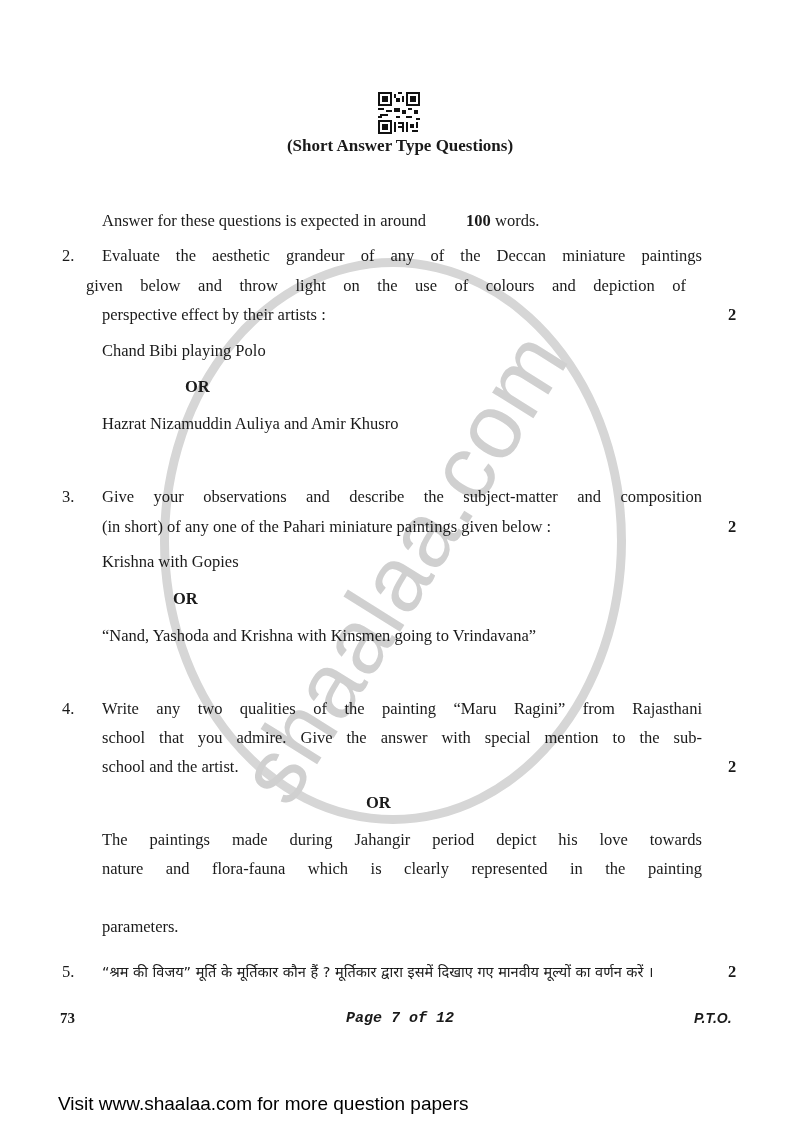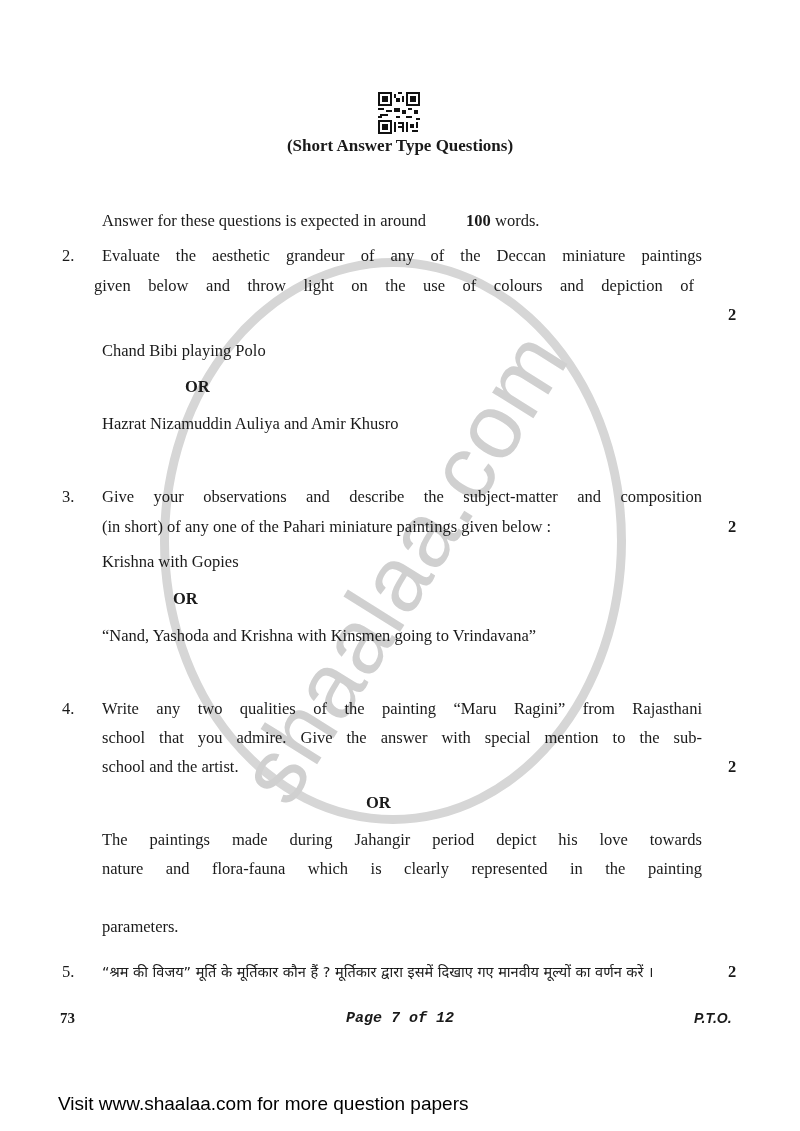--- a/index.html
+++ b/index.html
@@ -98,21 +98,22 @@
     </svg>
 
     <div class="section-title">(Short Answer Type Questions)</div>
 
     <div class="line" style="left:102px; top:211px;">
       <span>Answer for these questions is expected in around </span><span class="bold">100</span><span> words.</span>
     </div>
 
     <div class="qnum" style="top:246px;">2.</div>
     <div class="line just" style="left:102px; top:246px; width:600px;">Evaluate the aesthetic grandeur of any of the Deccan miniature paintings</div>
-    <div class="line just" style="left:94px; top:276px; width:600px;">given below and throw light on the use of colours and depiction of</div>
+    <div class="line just" style="left:86px; top:276px; width:600px;">given below and throw light on the use of colours and depiction of</div>
+    <div class="line" style="left:102px; top:305px;">perspective effect by their artists :</div>
     <div class="marks" style="top:305px;">2</div>
     <div class="line" style="left:102px; top:341px;">Chand Bibi playing Polo</div>
     <div class="or" style="left:185px; top:377px;">OR</div>
     <div class="line" style="left:102px; top:414px;">Hazrat Nizamuddin Auliya and Amir Khusro</div>
 
     <div class="qnum" style="top:487px;">3.</div>
     <div class="line just" style="left:102px; top:487px; width:600px;">Give your observations and describe the subject-matter and composition</div>
     <div class="line" style="left:102px; top:517px;">(in short) of any one of the Pahari miniature paintings given below :</div>
     <div class="marks" style="top:517px;">2</div>
     <div class="line" style="left:102px; top:552px;">Krishna with Gopies</div>

